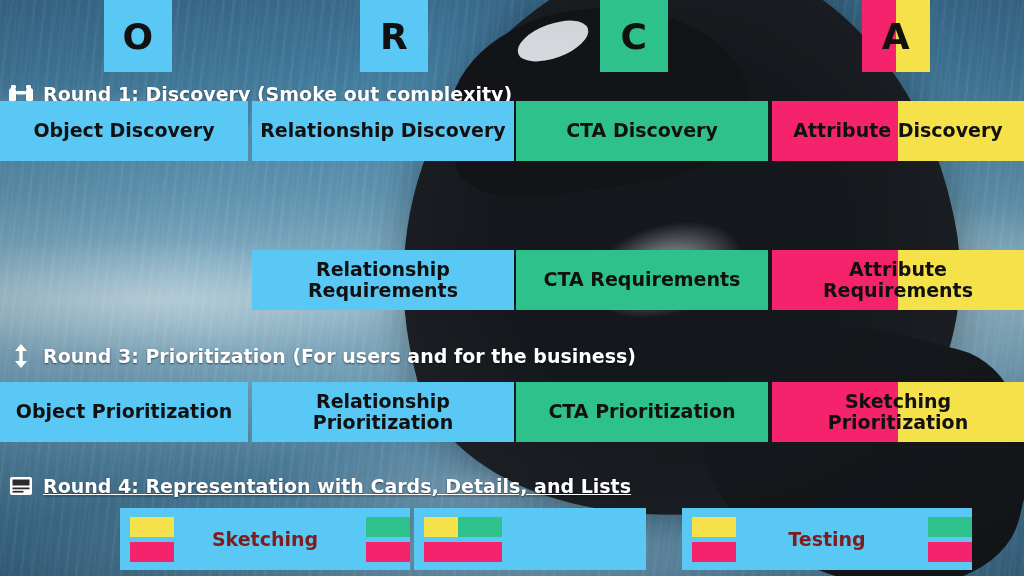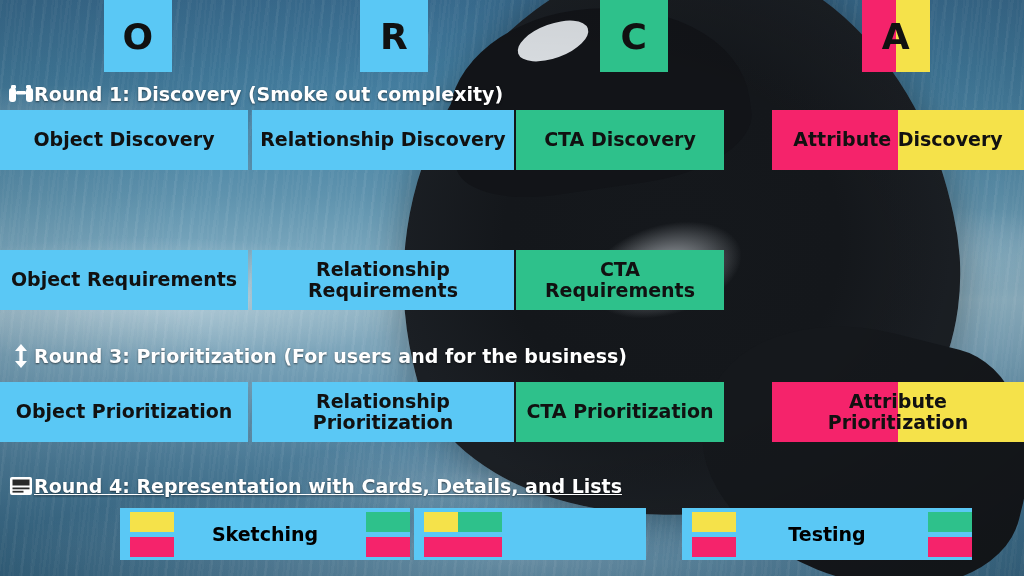--- a/index.html
+++ b/index.html
@@ -106,63 +106,63 @@
     letter-spacing: .5px;
   }
   .lt-o { left: 104px;  background: #5ac8f5; }
   .lt-r { left: 360px;  background: #5ac8f5; }
   .lt-c { left: 600px;  background: #2ec18b; }
   .lt-a { left: 862px;  background: linear-gradient(90deg, #f5236b 0 50%, #f5e24a 50% 100%); }
 
   
   .round-head {
     position: absolute;
-    display: flex; align-items: center; 
+    display: flex; align-items: center; gap: 9px;
     color: #ffffff;
     font-size: 19px; font-weight: bold;
     text-shadow: 0 1px 2px rgba(0,0,0,.55);
     white-space: nowrap;
   }
   .round-head .hd-icon {
     width: 26px; height: 24px;
     display: flex; align-items: center; justify-content: center;
     color: #fff;
   }
   .rh1 { left: 8px;  top: 82px; }
   .rh2 { left: 8px;  top: 212px; }
   .rh3 { left: 8px;  top: 344px; }
   .rh4 { left: 8px;  top: 474px; text-decoration: underline; }
 
   
   .bar-row { position: absolute; left: 0; width: 1024px; height: 60px; }
-  .row1 { top: 110px; }
+  .row1 { top: 101px; }
   .row2 { top: 250px; }
   .row3 { top: 382px; }
 
   .bar {
     position: absolute; top: 0; height: 60px;
     display: flex; align-items: center; justify-content: center;
     text-align: center;
     color: #111;
     font-size: 19px; font-weight: bold;
     line-height: 1.12;
     padding: 0 6px;
   }
   .bar-object { left: 0px;   width: 248px; background: #5ac8f5; }
   .bar-rel    { left: 252px; width: 262px; background: #5ac8f5; }
-  .bar-cta    { left: 516px; width: 208px; background: #2ec18b; }
+  .bar-cta    { left: 516px; width: 252px; background: #2ec18b; }
   .bar-attr   { left: 772px; width: 252px; background: linear-gradient(90deg, #f5236b 0 50%, #f5e24a 50% 100%); }
 
   
   .bottom-row { position: absolute; left: 0; top: 508px; width: 1024px; height: 64px; }
   .b-card {
-    position: absolute; top: 0; height: 52px;
+    position: absolute; top: 0; height: 62px;
     background: #5ac8f5;
     display: flex; align-items: center;
-    color: #000000; font-size: 19px; font-weight: bold;
+    color: #7f1d1d; font-size: 19px; font-weight: bold;
   }
   .bc1 { left: 120px; width: 290px; }
   .bc2 { left: 414px; width: 232px; }
   .bc3 { left: 650px; width: 290px; margin-left: 32px; }
 
   .swatch-pair {
     width: 44px; height: 48px;
     display: flex; flex-direction: column; justify-content: center;
     gap: 5px;
     flex: 0 0 auto;
@@ -230,28 +230,28 @@
       </div>
       <div class="bar bar-cta">
         <span>CTA Discovery</span>
       </div>
       <div class="bar bar-attr">
         <span>Attribute Discovery</span>
       </div>
     </div>
 
     <div class="bar-row row2">
-      <div class="bar bar-object">
-        <span>Object Requirements</span>
-      </div>
       <div class="bar bar-rel">
         <span>Relationship Requirements</span>
       </div>
       <div class="bar bar-cta">
         <span>CTA Requirements</span>
+      </div>
+      <div class="bar bar-attr">
+        <span>Attribute Requirements</span>
       </div>
     </div>
 
     <div class="round-head rh3">
       <span class="hd-icon">
         <svg width="20" height="24" viewBox="0 0 20 24" fill="#ffffff">
           <path d="M10 0 L16 7 L4 7 Z"></path>
           <rect x="8.3" y="6" width="3.4" height="12"></rect>
           <path d="M10 24 L16 17 L4 17 Z"></path>
         </svg>
@@ -262,21 +262,21 @@
       <div class="bar bar-object">
         <span>Object Prioritization</span>
       </div>
       <div class="bar bar-rel">
         <span>Relationship Prioritization</span>
       </div>
       <div class="bar bar-cta">
         <span>CTA Prioritization</span>
       </div>
       <div class="bar bar-attr">
-        <span>Attribute Prioritization</span>
+        <span>Sketching Prioritization</span>
       </div>
     </div>
 
     <div class="round-head rh4">
       <span class="hd-icon">
         <svg width="24" height="22" viewBox="0 0 24 22" fill="#ffffff">
           <rect x="1" y="2" width="22" height="18" rx="2" fill="#ffffff"></rect>
           <rect x="3.5" y="4.5" width="17" height="6" fill="#2b2b2b"></rect>
           <rect x="3.5" y="12.5" width="17" height="1.8" fill="#2b2b2b"></rect>
           <rect x="3.5" y="15.8" width="11" height="1.8" fill="#2b2b2b"></rect>

